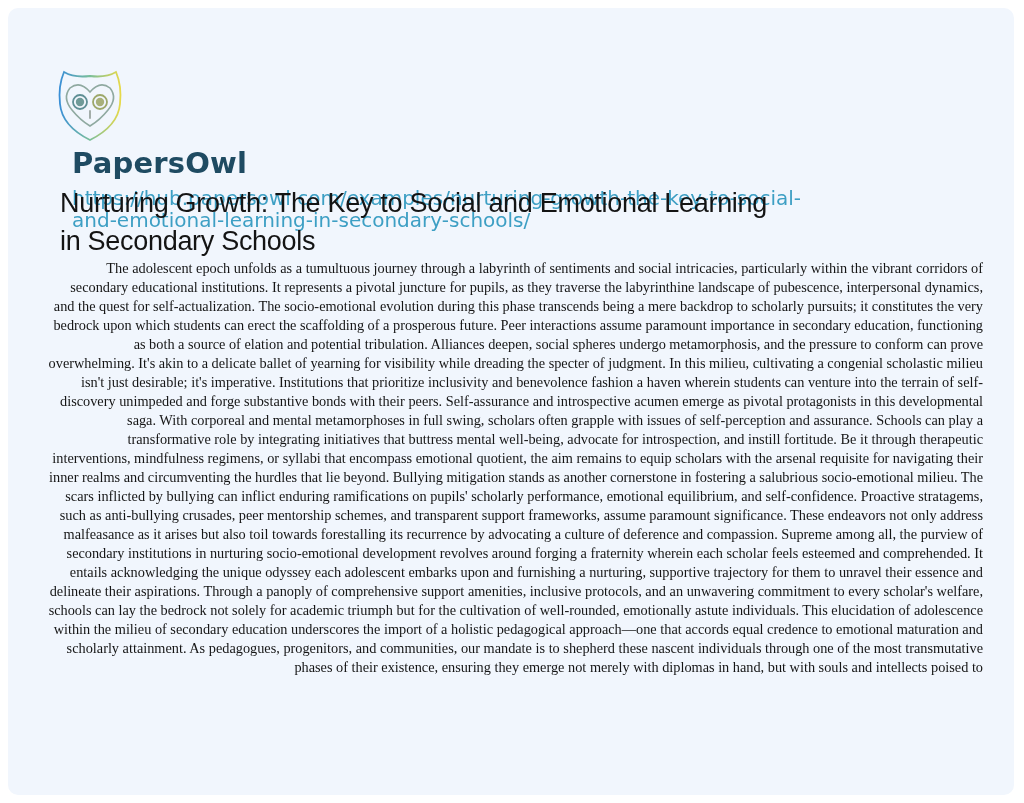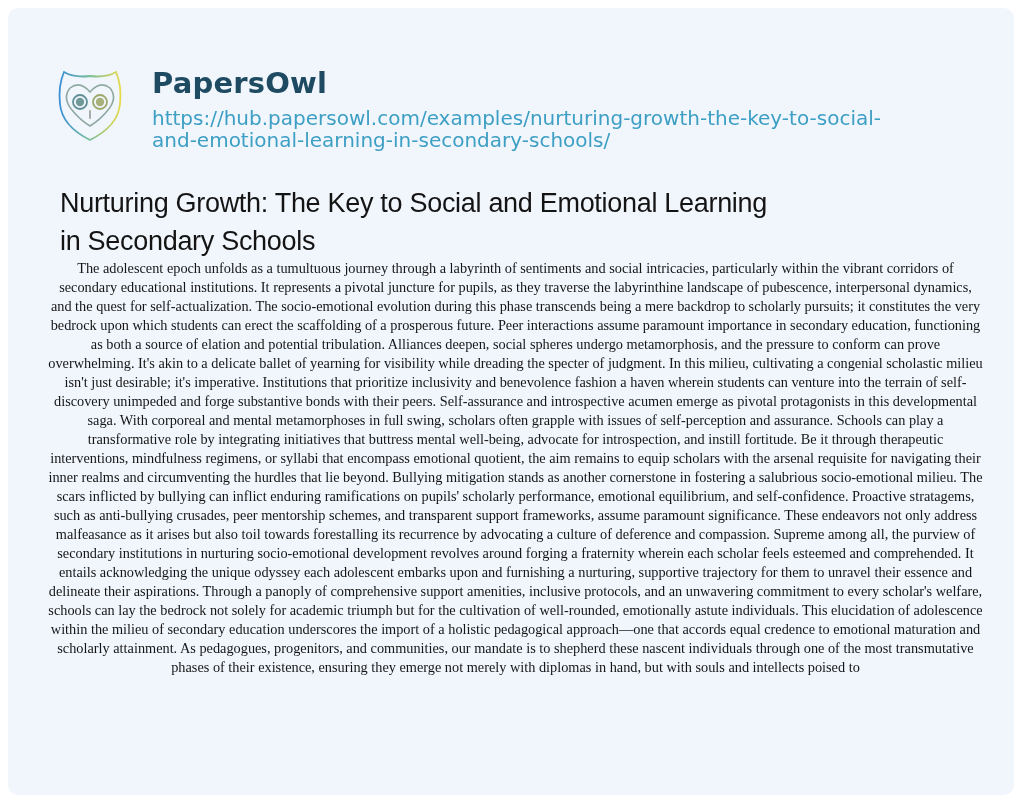--- a/index.html
+++ b/index.html
@@ -21,20 +21,21 @@
     height: 787px;
     background: #f1f6fd;
     border-radius: 10px;
   }
   .header {
     position: absolute;
     left: 50px;
     top: 64px;
     display: flex;
     align-items: flex-start;
+    flex-direction: column;
   }
   .logo {
     width: 80px;
     height: 80px;
     flex: 0 0 auto;
   }
   .brand-block {
     margin-left: 22px;
     margin-top: 2px;
   }
@@ -71,21 +72,21 @@
   .body-text {
     position: absolute;
     left: 48px;
     top: 259px;
     width: 935px;
     margin: 0;
     font-family: "Liberation Serif", serif;
     font-size: 14.3px;
     line-height: 19px;
     color: #151515;
-    text-align: center;
+    text-align: right;
   }
 </style>
 </head>
 <body>
 
 <div class="panel"></div>
 
 <div class="header">
   <svg class="logo" viewBox="0 0 80 80">
     <defs>

